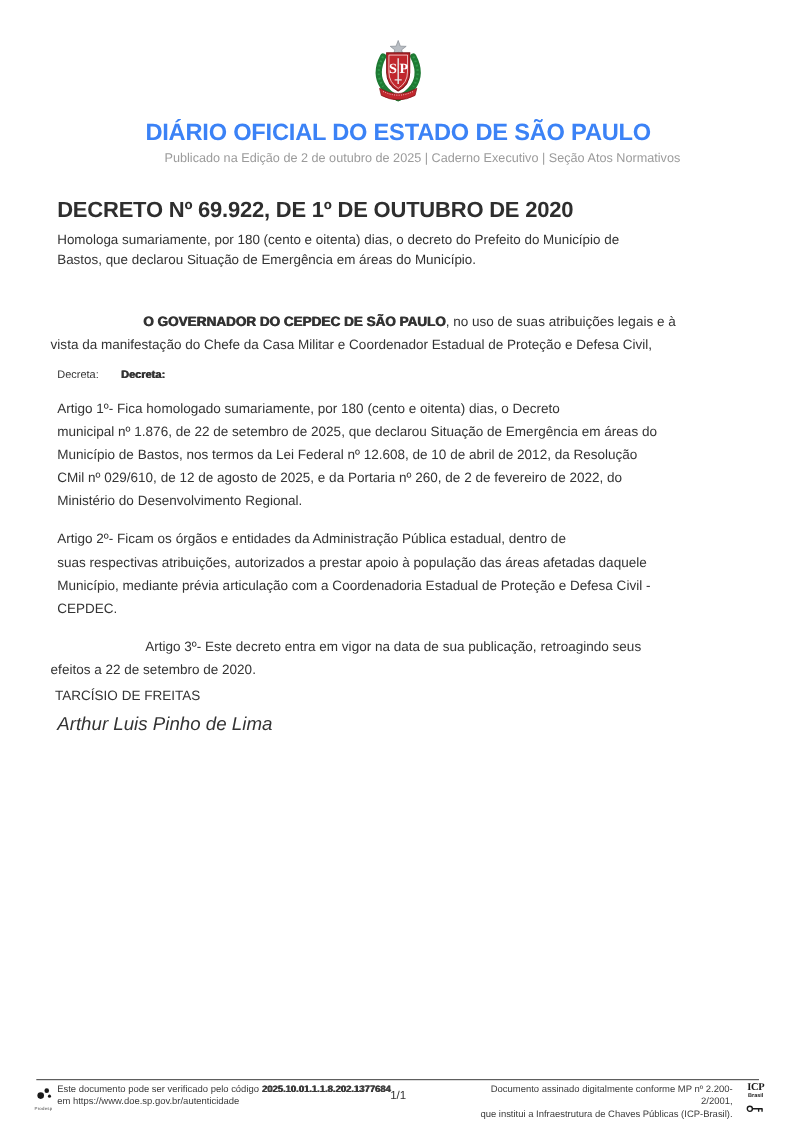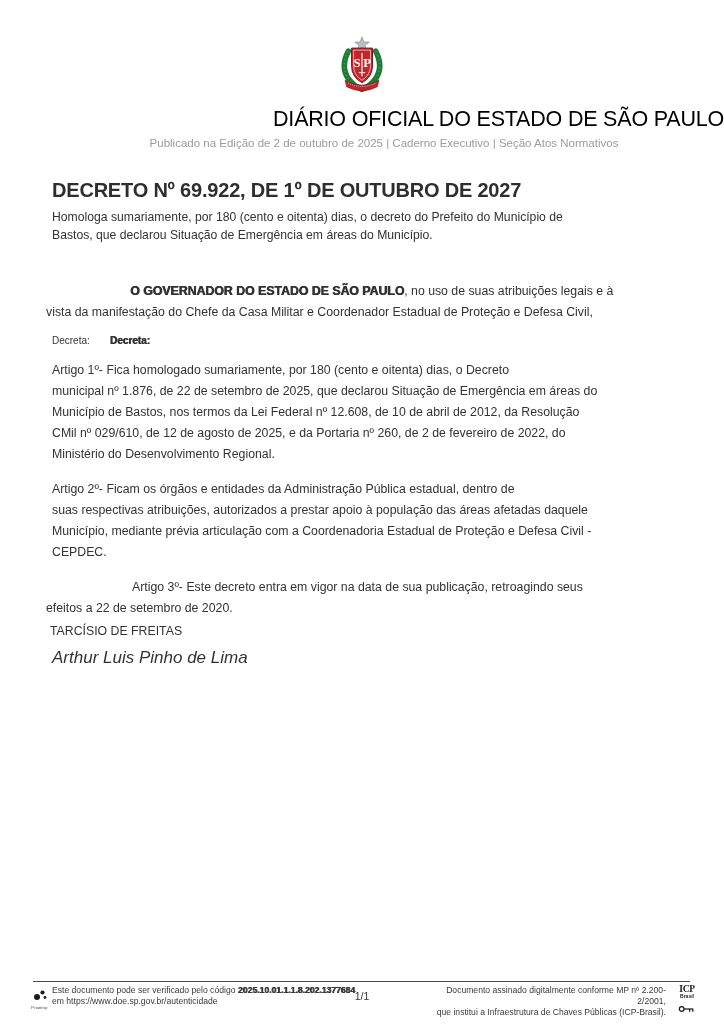--- a/index.html
+++ b/index.html
@@ -12,23 +12,22 @@
     font-family:"Liberation Sans", sans-serif;
     color:#333333;
     overflow:hidden;
   }
 
   
   .header { text-align:center; padding-top:36px; }
   .coat { display:inline-block; width:58px; height:58px; }
   .doc-title {
     margin-top:9px;
-    font-size:21.5px; font-weight:normal; color:#000000;
+    font-size:21.5px; font-weight:bold; color:#3b82f6;
     letter-spacing:-0.2px;
-    text-align:right;
   }
   .doc-subtitle {
     margin-top:5px;
     font-size:11.5px; color:#9b9b9b;padding-left:44px;
   }
 
   
   .content { margin:30px 34px 0 52px; width:638px; }
   .decree-title {
     font-size:20px; font-weight:bold; color:#2e2e2e;
@@ -115,25 +114,25 @@
 
         <path d="M11,55 Q32,67 53,55 L51,63 Q32,73 13,63 Z" fill="#c0272d" stroke="#7c1418" stroke-width="0.8"></path>
         <path d="M15,58.5 Q32,67 49,58.5" fill="none" stroke="#ffffff" stroke-width="1" stroke-dasharray="1 1.6" opacity="0.9"></path>
       </svg>
     </span>
     <div class="doc-title">DIÁRIO OFICIAL DO ESTADO DE SÃO PAULO</div>
     <div class="doc-subtitle">Publicado na Edição de 2 de outubro de 2025 | Caderno Executivo | Seção Atos Normativos</div>
   </div>
 
   <div class="content">
-    <div class="decree-title">DECRETO Nº 69.922, DE 1º DE OUTUBRO DE 2027</div>
+    <div class="decree-title">DECRETO Nº 69.922, DE 1º DE OUTUBRO DE 2020</div>
     <div class="decree-summary">Homologa sumariamente, por 180 (cento e oitenta) dias, o decreto do Prefeito do Município de
 Bastos, que declarou Situação de Emergência em áreas do Município.</div>
 
-    <p class="preamble"><span class="dbl">O GOVERNADOR DO ESTADO DE SÃO PAULO</span><span>, no uso de suas atribuições legais e à</span><br><span>vista da manifestação do Chefe da Casa Militar e Coordenador Estadual de Proteção e Defesa Civil,</span></p>
+    <p class="preamble"><span class="dbl">O GOVERNADOR DO CEPDEC DE SÃO PAULO</span><span>, no uso de suas atribuições legais e à</span><br><span>vista da manifestação do Chefe da Casa Militar e Coordenador Estadual de Proteção e Defesa Civil,</span></p>
 
     <p class="decreta-line"><span>Decreta:</span><span class="dbl decreta-bold">Decreta:</span></p>
 
     <p class="article">Artigo 1º- Fica homologado sumariamente, por 180 (cento e oitenta) dias, o Decreto
 municipal nº 1.876, de 22 de setembro de 2025, que declarou Situação de Emergência em áreas do
 Município de Bastos, nos termos da Lei Federal nº 12.608, de 10 de abril de 2012, da Resolução
 CMil nº 029/610, de 12 de agosto de 2025, e da Portaria nº 260, de 2 de fevereiro de 2022, do
 Ministério do Desenvolvimento Regional.</p>
     <p class="article">Artigo 2º- Ficam os órgãos e entidades da Administração Pública estadual, dentro de
 suas respectivas atribuições, autorizados a prestar apoio à população das áreas afetadas daquele

